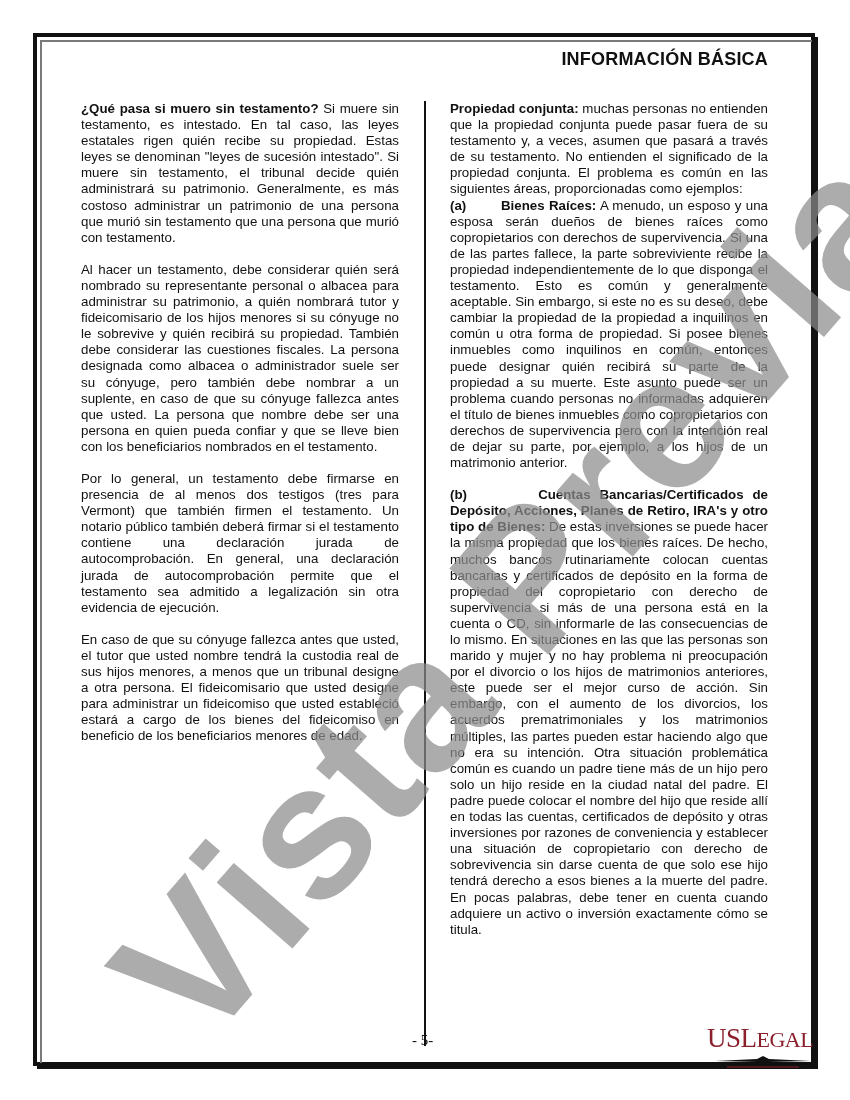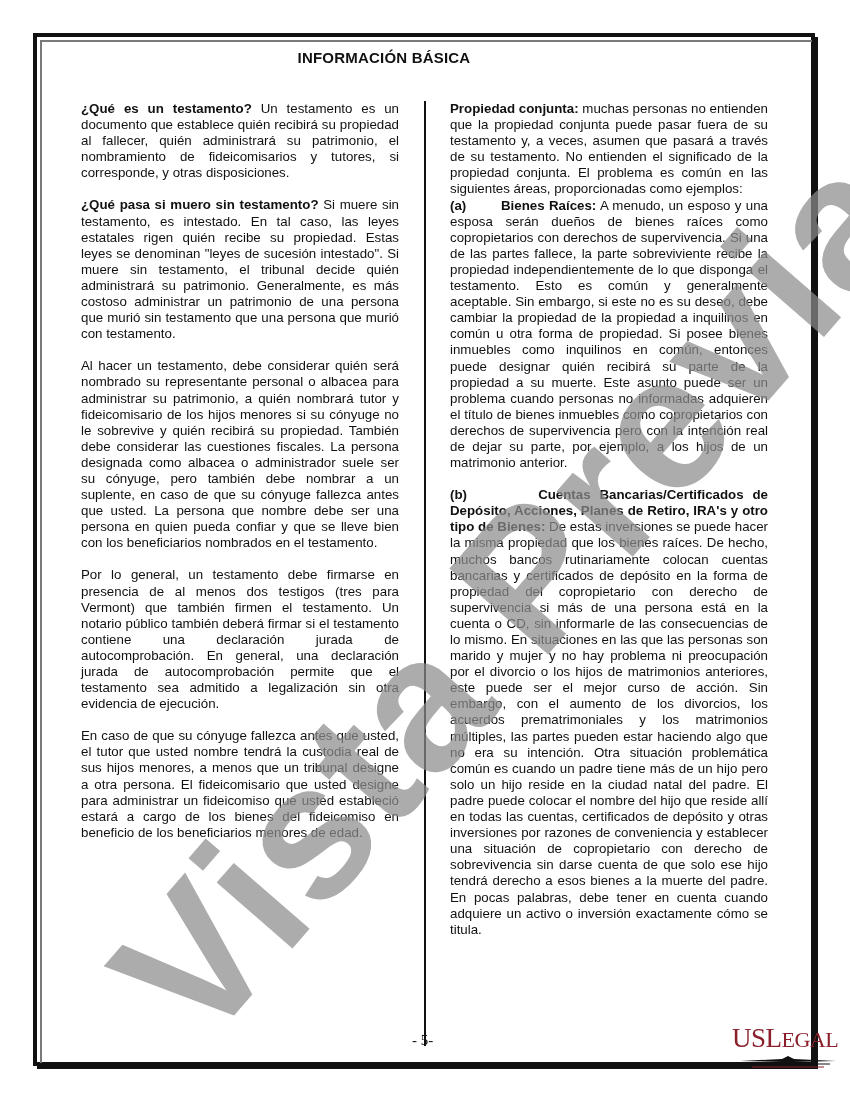--- a/index.html
+++ b/index.html
@@ -1,50 +1,49 @@
 <!DOCTYPE html>
 <html><head>
 <meta charset="utf-8">
 <style>
   html, body { margin:0; padding:0; background:#ffffff; }
   body { width:850px; height:1100px; position:relative; overflow:hidden; font-family:"Liberation Sans", sans-serif; color:#111; }
   .frame-outer { position:absolute; left:33px; top:33px; width:782px; height:1033px; box-sizing:border-box; border:4px solid #111; }
   .frame-inner { position:absolute; left:3px; top:3px; right:-1px; bottom:-1px; border:2px solid #7a7a7a; border-right:none; border-bottom:none; }
   .frame-shadow-r { position:absolute; left:815px; top:37px; width:3px; height:1032px; background:#111; }
   .frame-shadow-b { position:absolute; left:37px; top:1066px; width:781px; height:3px; background:#111; }
-  .title { position:absolute; left:0; width:768px; top:49px; text-align:center; font-size:15px; font-weight:bold; letter-spacing:0.2px; }
+  .title { position:absolute; left:0; width:768px; top:49px; text-align:right; font-size:18px; font-weight:bold; letter-spacing:0.2px; }
   .col { position:absolute; top:101px; width:318px; font-size:13.3px; line-height:16.1px; text-align:justify; }
   .col.left { left:81px; }
   .col.right { left:450px; }
   .col p { margin:0 0 16px 0; }
   .col p.tight { margin:0; }
   .col b { font-weight:bold; }
   .col .last { text-align-last:justify; }
   .divider { position:absolute; left:424px; top:101px; width:2px; height:945px; background:#111; }
   .page-num { position:absolute; left:412px; top:1032px; font-family:"Liberation Serif", serif; font-size:15px; }
-  .logo { position:absolute; left:707px; top:1024px; width:112px; height:40px;margin-left:25px; }
+  .logo { position:absolute; left:707px; top:1024px; width:112px; height:40px; }
   .logo-text { font-family:"Liberation Serif", serif; color:#8b1f2b; font-size:27px; letter-spacing:-0.5px; line-height:28px; white-space:nowrap; }
   .logo-text .small { font-size:22px; }
   .watermark { position:absolute; left:-10px; top:560px; width:940px; text-align:center; transform:rotate(-49deg); transform-origin:center center; font-size:190px; font-weight:bold; color:rgba(140,140,140,0.72); letter-spacing:2px; white-space:nowrap; pointer-events:none; line-height:1; }
 </style>
 </head>
 <body>
 
 <div>
   <div class="frame-outer">
     <div class="frame-inner"></div>
   </div>
   <div class="frame-shadow-r"></div>
   <div class="frame-shadow-b"></div>
 </div>
 
 <div class="title">INFORMACIÓN BÁSICA</div>
 
 <div class="col left">
-  <p><b>¿Qué es un testamento?</b><span> Un testamento es un documento que establece quién recibirá su propiedad al fallecer, quién administrará su patrimonio, el nombramiento de fideicomisarios y tutores, si corresponde, y otras disposiciones.</span></p>
   <p><b>¿Qué pasa si muero sin testamento?</b><span> Si muere sin testamento, es intestado. En tal caso, las leyes estatales rigen quién recibe su propiedad. Estas leyes se denominan "leyes de sucesión intestado". Si muere sin testamento, el tribunal decide quién administrará su patrimonio. Generalmente, es más costoso administrar un patrimonio de una persona que murió sin testamento que una persona que murió con testamento.</span></p>
   <p>Al hacer un testamento, debe considerar quién será nombrado su representante personal o albacea para administrar su patrimonio, a quién nombrará tutor y fideicomisario de los hijos menores si su cónyuge no le sobrevive y quién recibirá su propiedad. También debe considerar las cuestiones fiscales. La persona designada como albacea o administrador suele ser su cónyuge, pero también debe nombrar a un suplente, en caso de que su cónyuge fallezca antes que usted. La persona que nombre debe ser una persona en quien pueda confiar y que se lleve bien con los beneficiarios nombrados en el testamento.</p>
   <p>Por lo general, un testamento debe firmarse en presencia de al menos dos testigos (tres para Vermont) que también firmen el testamento. Un notario público también deberá firmar si el testamento contiene una declaración jurada de autocomprobación. En general, una declaración jurada de autocomprobación permite que el testamento sea admitido a legalización sin otra evidencia de ejecución.</p>
   <p>En caso de que su cónyuge fallezca antes que usted, el tutor que usted nombre tendrá la custodia real de sus hijos menores, a menos que un tribunal designe a otra persona. El fideicomisario que usted designe para administrar un fideicomiso que usted estableció estará a cargo de los bienes del fideicomiso en beneficio de los beneficiarios menores de edad.</p>
 </div>
 
 <div class="divider"></div>
 
 <div class="col right">
   <p class="tight"><b>Propiedad conjunta:</b><span> muchas personas no entienden que la propiedad conjunta puede pasar fuera de su testamento y, a veces, asumen que pasará a través de su testamento. No entienden el significado de la propiedad conjunta. El problema es común en las siguientes áreas, proporcionadas como ejemplos:</span></p>

